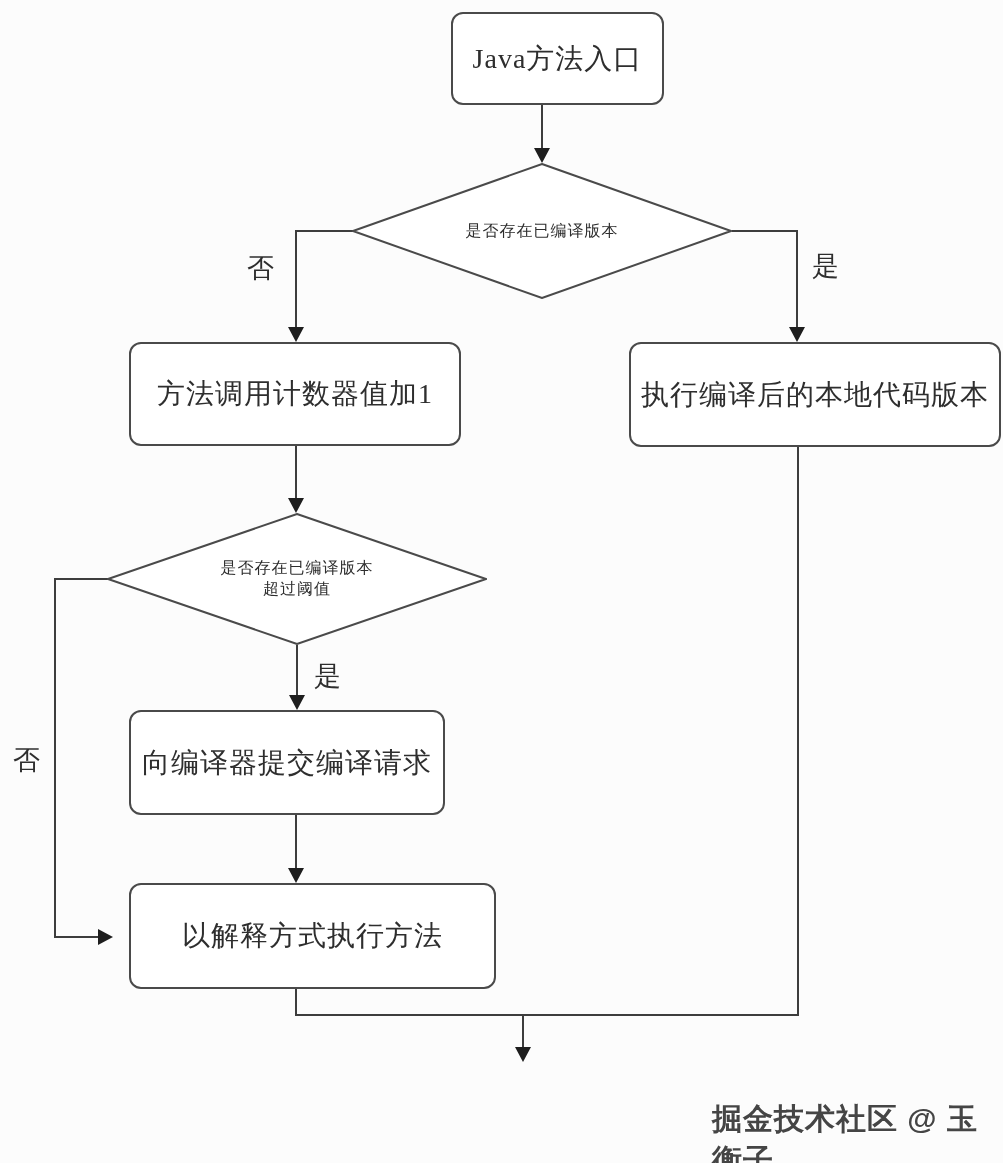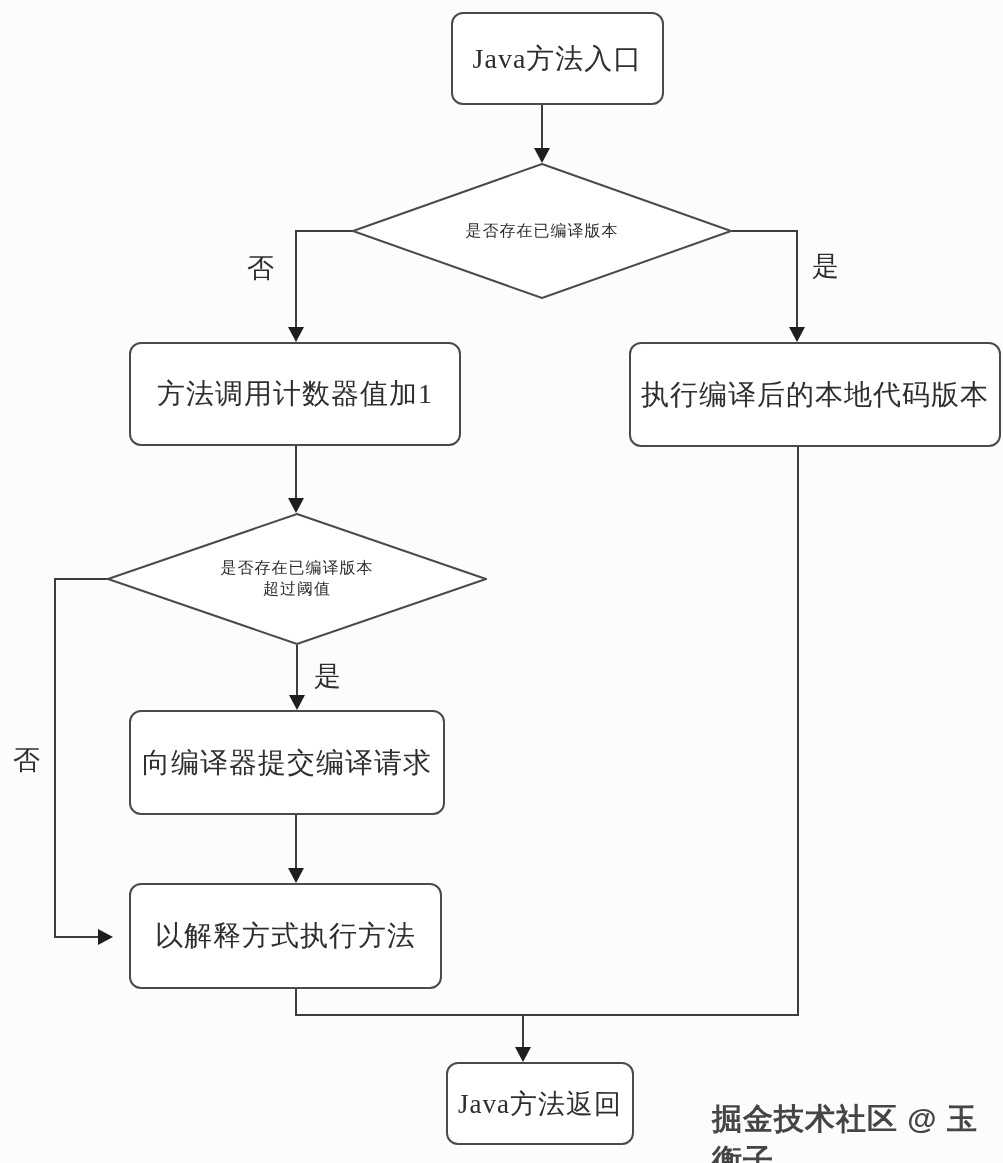--- a/index.html
+++ b/index.html
@@ -142,27 +142,24 @@
   </div>
 
   <div class="node" style="left:613px;top:342px;width:372px;height:105px;">
     <span>执行编译后的本地代码版本</span>
   </div>
 
   <div class="node" style="left:113px;top:710px;width:316px;height:105px;">
     <span>向编译器提交编译请求</span>
   </div>
 
-  <div class="node" style="left:113px;top:883px;width:313px;height:106px;">
+  <div class="node" style="left:113px;top:883px;width:367px;height:106px;">
     <span>以解释方式执行方法</span>
   </div>
 
-  <div class="node" style="left:430px;top:1062px;width:188px;height:83px;font-size:27px;">
-    <span>Java方法返回</span>
-  </div>
 
   <div class="diamond" style="left:352px;top:163px;width:380px;height:136px;">
     <svg width="380" height="136" viewBox="0 0 380 136">
       <polygon points="190,1 379,68 190,135 1,68" fill="#ffffff" stroke="#4a4a4a" stroke-width="2"></polygon>
     </svg>
     <div class="dlabel">
       <span>是否存在已编译版本</span>
     </div>
   </div>
 

